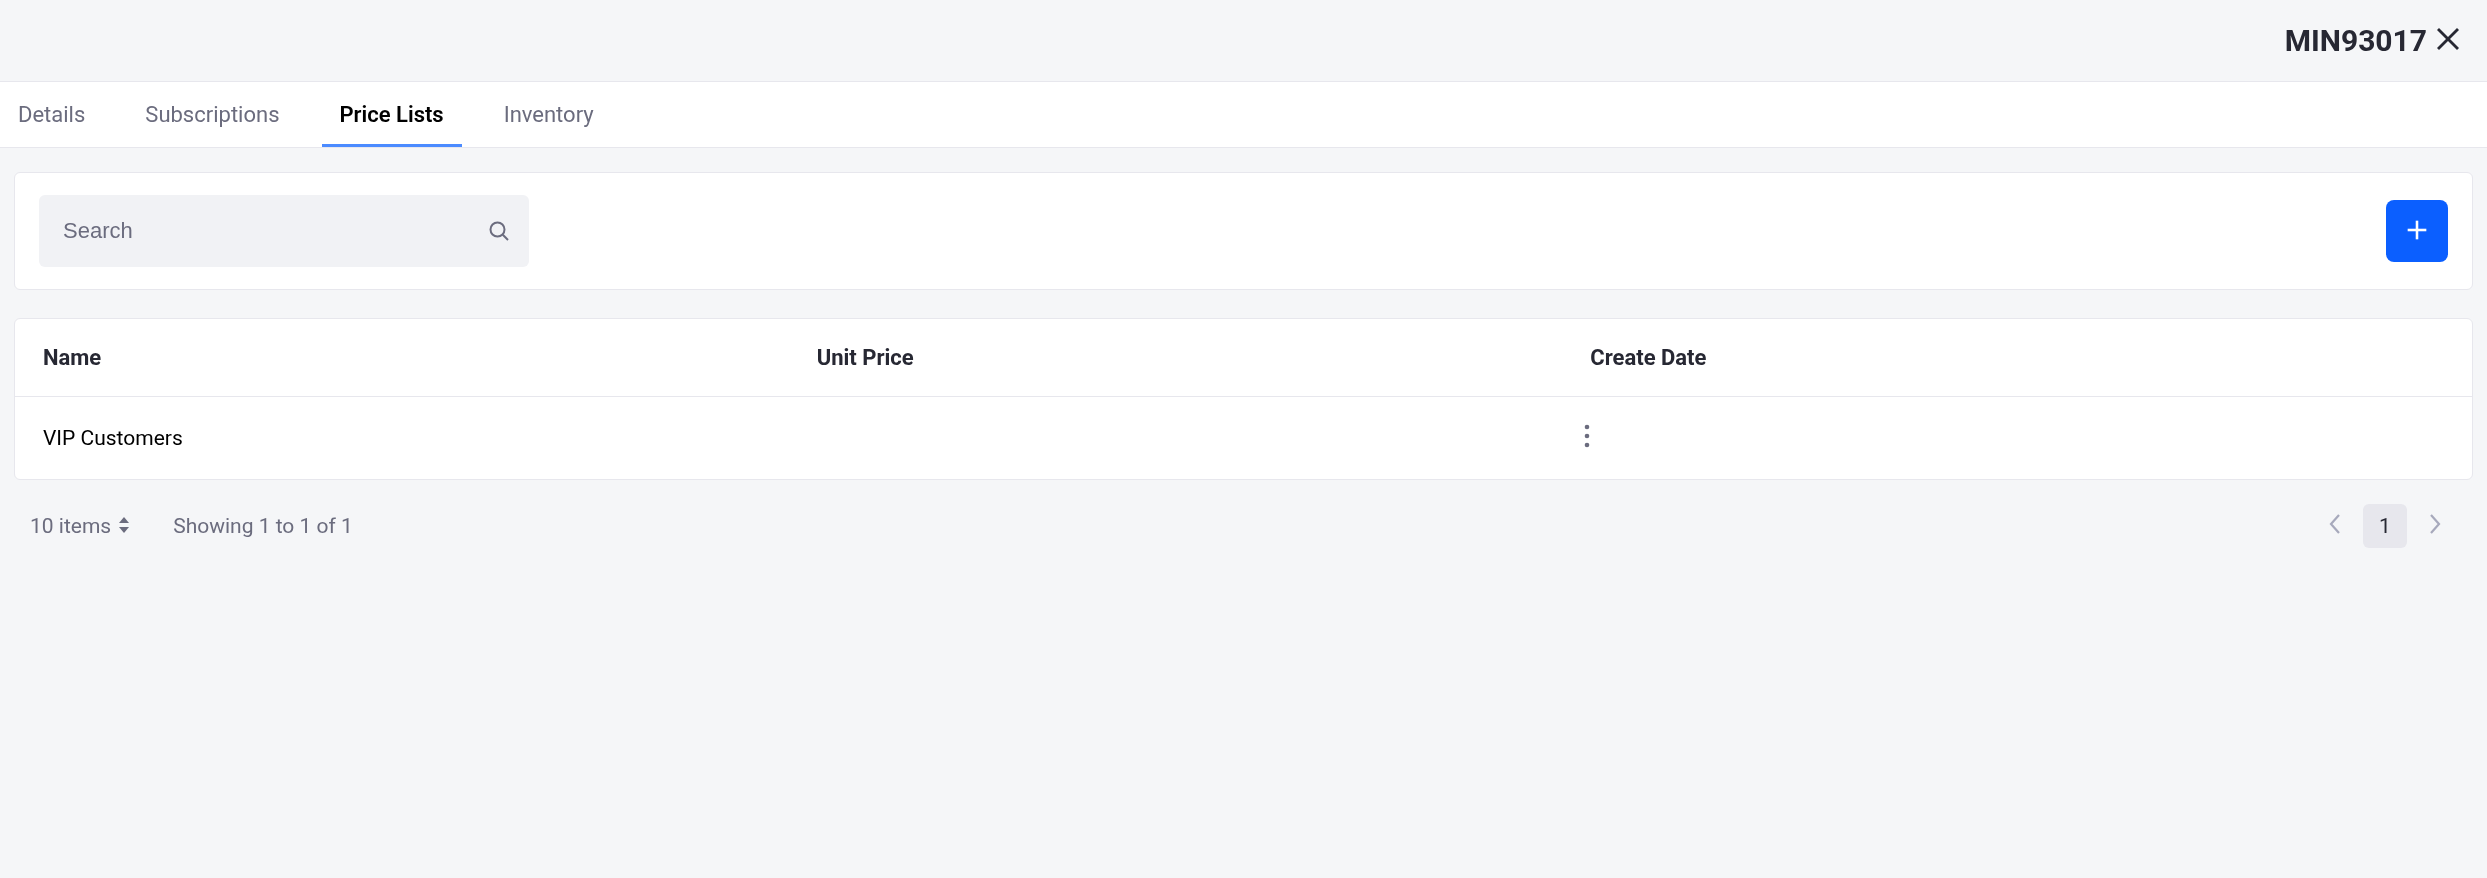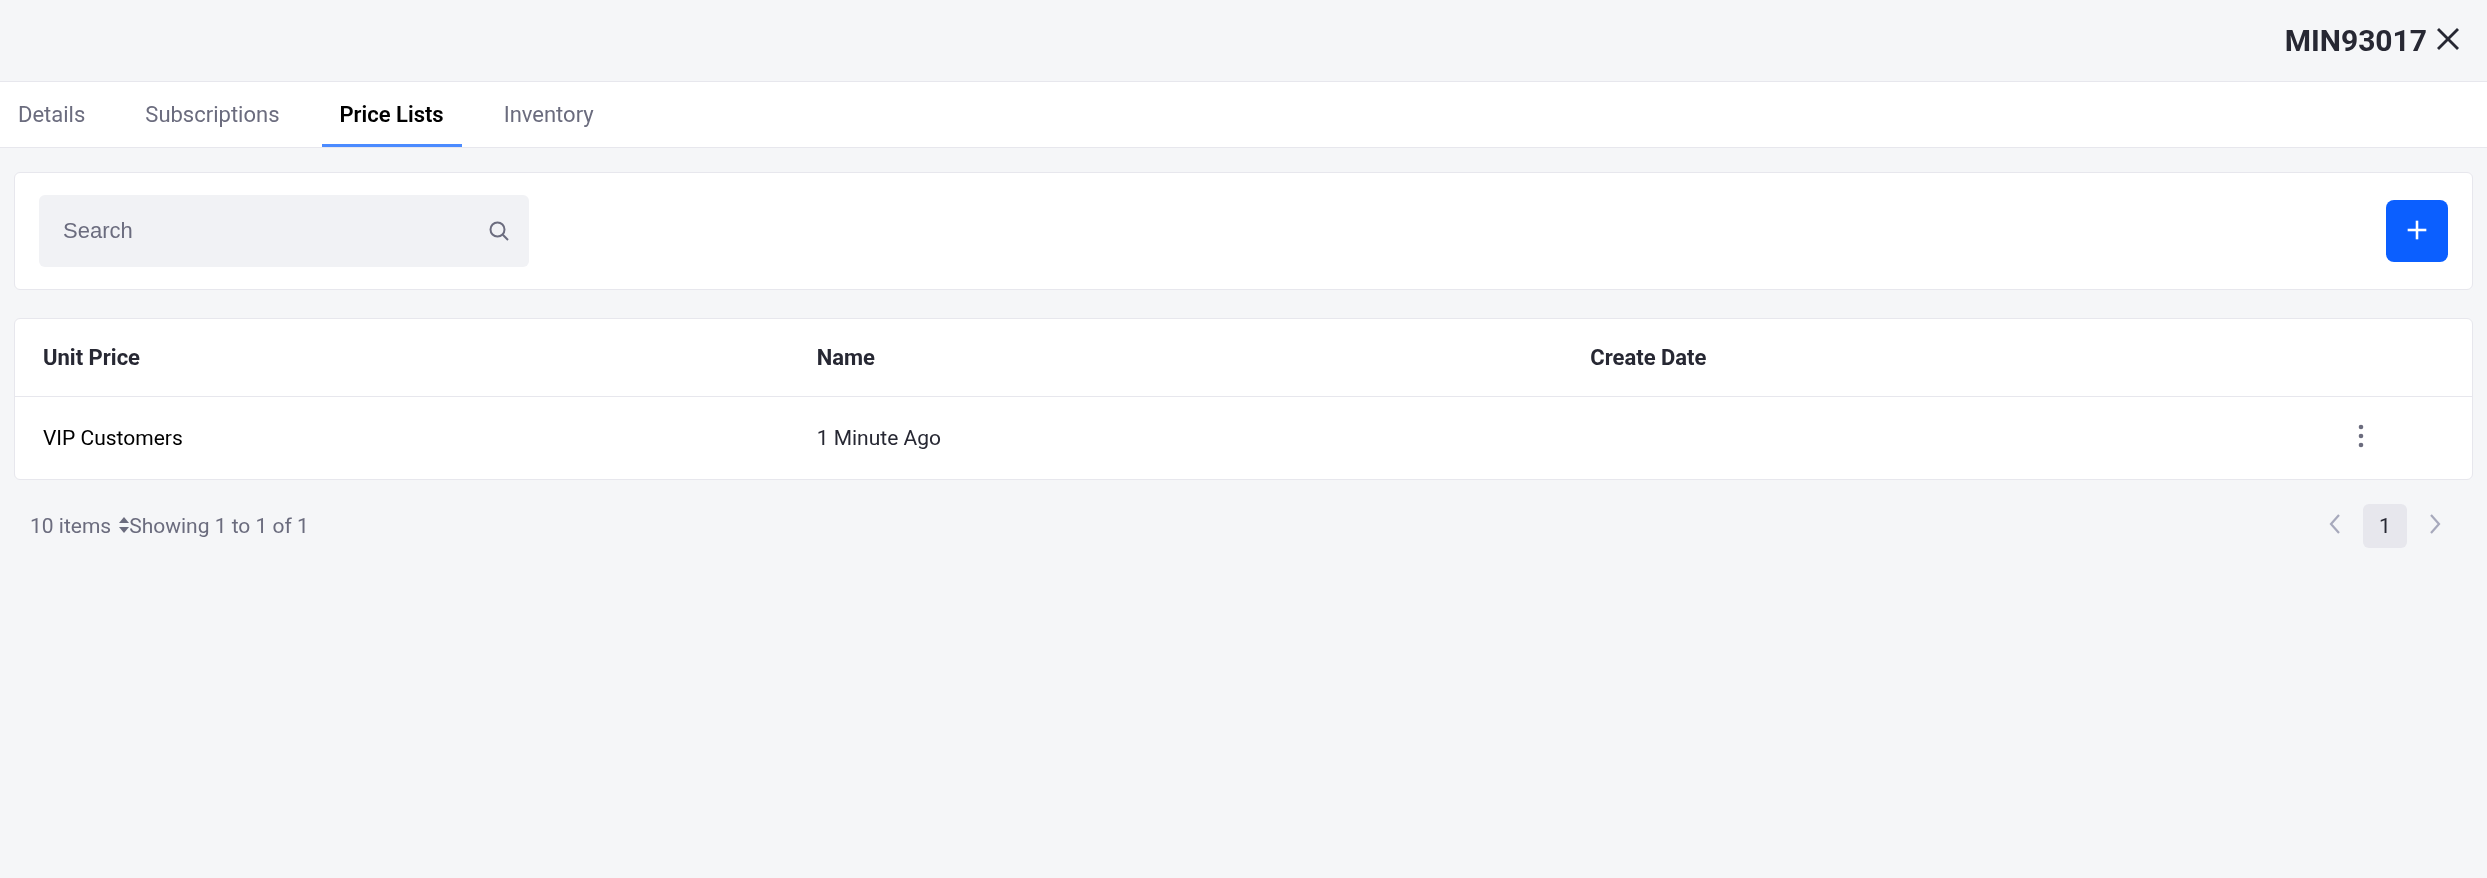--- a/index.html
+++ b/index.html
@@ -128,21 +128,21 @@
     }
     .actions svg { width: 6px; height: 24px; }
     .footer {
       display: flex;
       justify-content: space-between;
       align-items: center;
       padding: 24px 16px 10px;
       color: #6b6c7e;
       font-size: 21px;
     }
-    .footer-left { display: flex; align-items: center; }
+    .footer-left { display: flex; gap: 44px; align-items: center; }
     .items-select { cursor: pointer; display:flex; align-items:center; gap:8px;}
     .sort-icon svg{width:10px;height:16px;}
     .pager { display: flex; align-items: center; gap: 6px; }
     .pager-btn {
       width: 44px;
       height: 44px;
       display: flex;
       align-items: center;
       justify-content: center;
       color: #a7a9bc;
@@ -194,28 +194,27 @@
         <svg viewBox="0 0 24 24" fill="none" stroke="#fff" stroke-width="2.2">
             <line x1="12" y1="4" x2="12" y2="20"></line>
             <line x1="4" y1="12" x2="20" y2="12"></line>
           </svg>
       </span>
     </button>
   </div>
 
   <div class="table">
     <div class="thead">
+      <div>Name</div>
       <div>Unit Price</div>
-      <div>Name</div>
       <div>Create Date</div>
       <div></div>
     </div>
     <div class="trow">
       <div class="link">VIP Customers</div>
-      <div>1 Minute Ago</div>
       <div class="actions">
         <span>
           <svg viewBox="0 0 6 24" fill="#6b6c7e">
               <circle cx="3" cy="3" r="2.3"></circle>
               <circle cx="3" cy="12" r="2.3"></circle>
               <circle cx="3" cy="21" r="2.3"></circle>
             </svg>
         </span>
       </div>
     </div>

